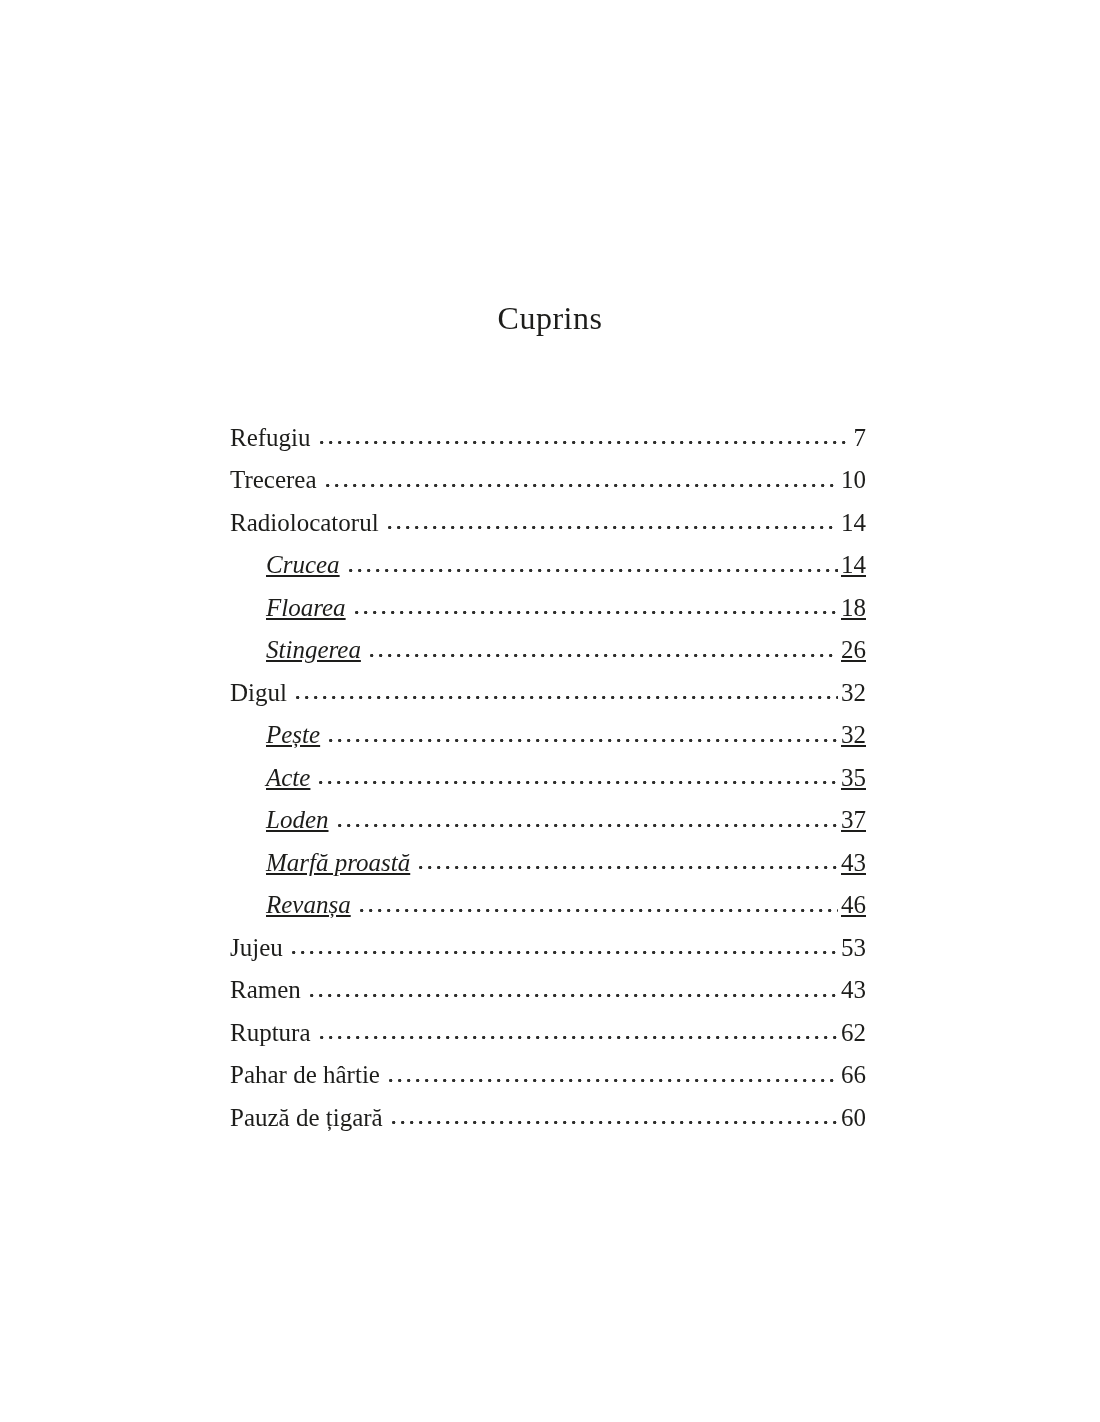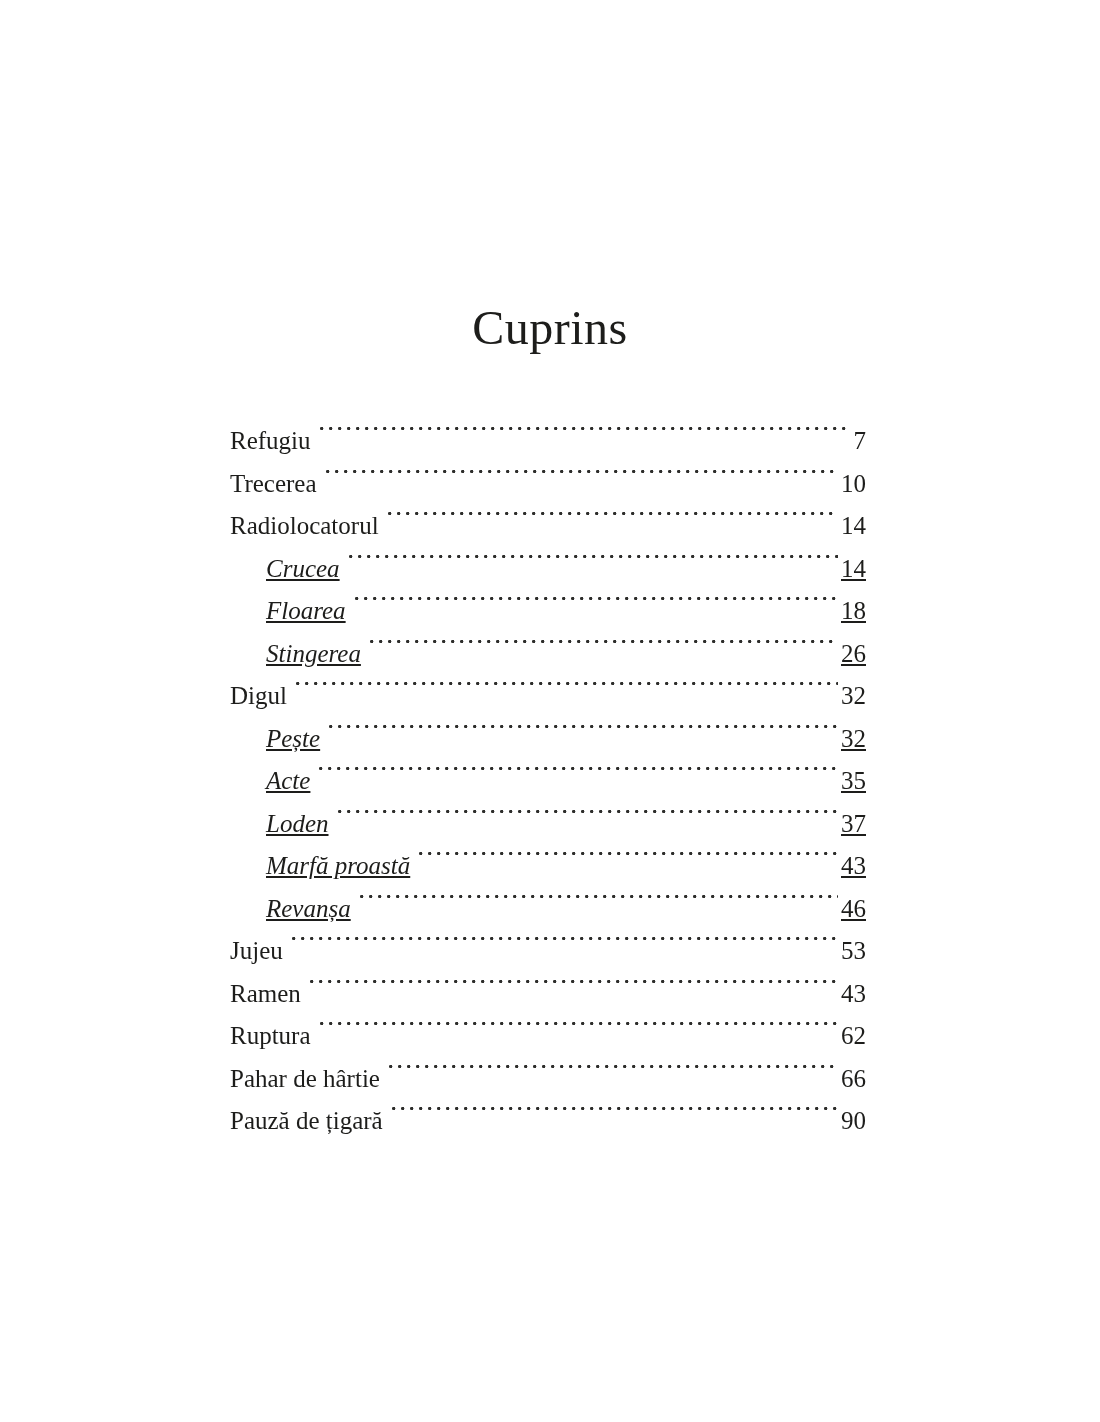--- a/index.html
+++ b/index.html
@@ -14,31 +14,32 @@
   .page {
     position: relative;
     width: 1100px;
     height: 1422px;
     background: #ffffff;
   }
   .title {
     margin: 0;
     padding-top: 300px;
     text-align: center;
-    font-size: 48px;
+    font-size: 32px;
     font-weight: normal;
     letter-spacing: 0.5px;
     color: #1d1d1b;
   }
   .toc {
     width: 636px;
     margin: 72px 0 0 230px;
   }
   .toc-row {
     display: flex;
+    align-items: flex-end;
     height: 42.5px;
     font-size: 25px;
   }
   .toc-row.indent { padding-left: 36px; text-decoration: underline; }
   .toc-row.italic .toc-label { font-style: italic; }
   .toc-label { white-space: nowrap; }
   .toc-leader {
     flex: 1 1 auto;
     height: 3.4px;
     margin: 0 3px 7px 9px;
@@ -148,17 +149,17 @@
 
   <div class="toc-row">
     <span class="toc-label">Pahar de hârtie</span>
     <span class="toc-leader"></span>
     <span class="toc-page-num">66</span>
   </div>
 
   <div class="toc-row">
     <span class="toc-label">Pauză de țigară</span>
     <span class="toc-leader"></span>
-    <span class="toc-page-num">90</span>
+    <span class="toc-page-num">60</span>
   </div>
 
 </div>
 </div>
 
 </body></html>

